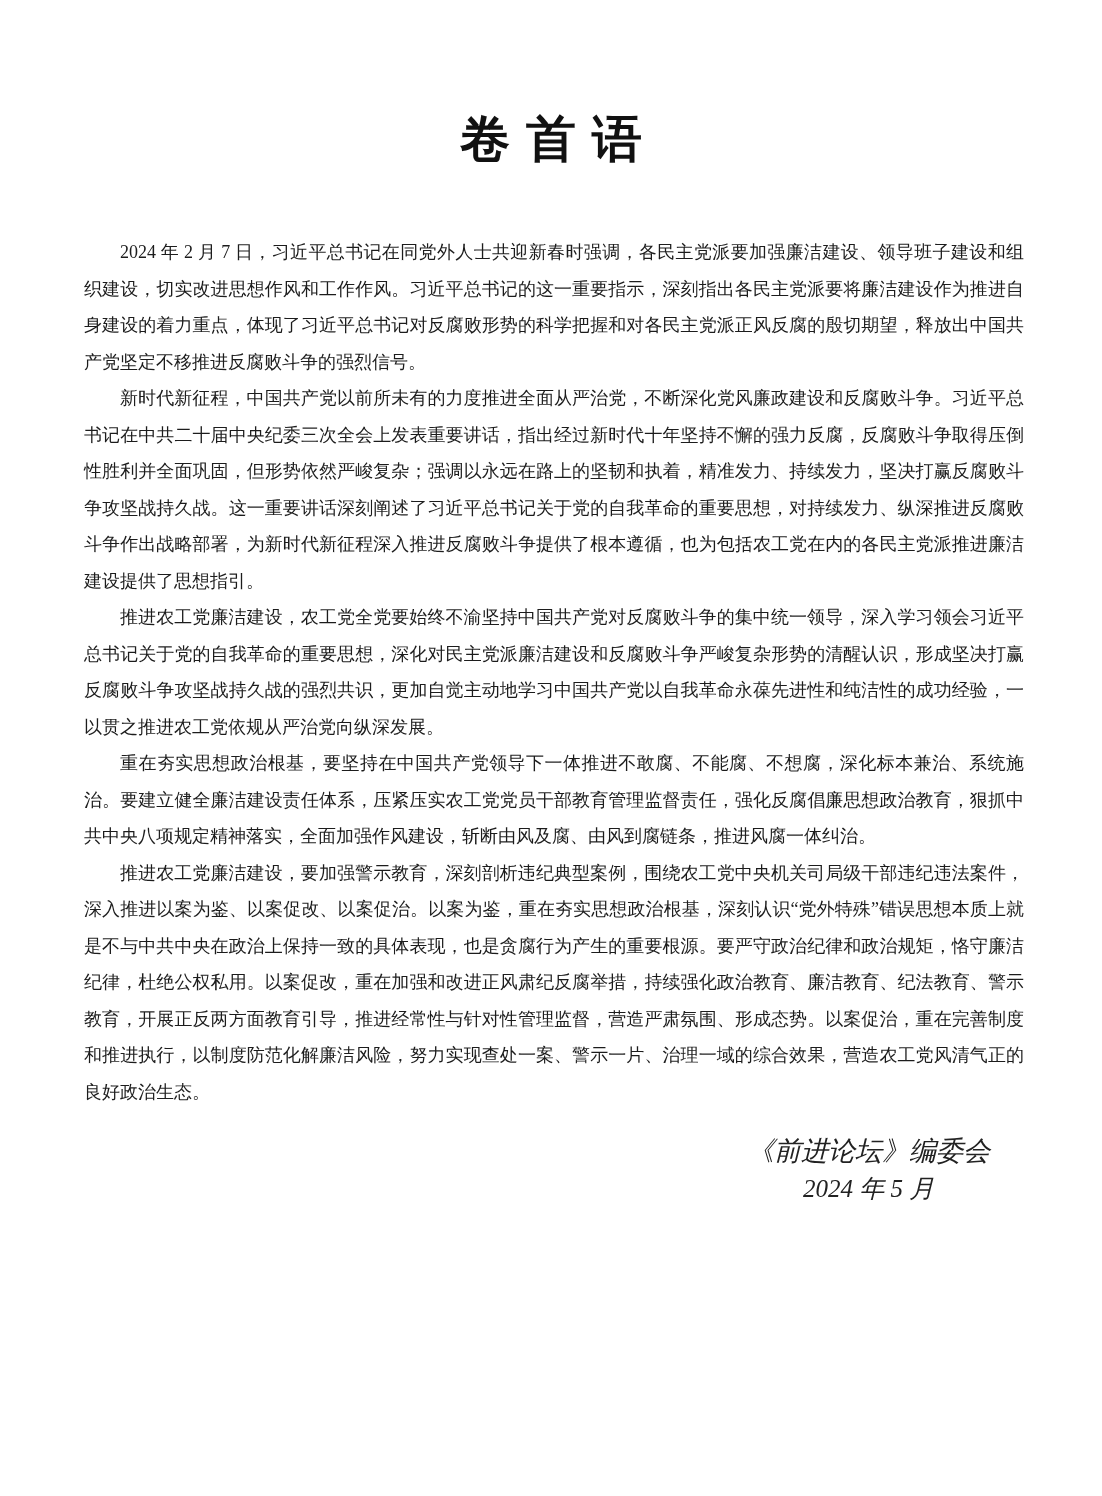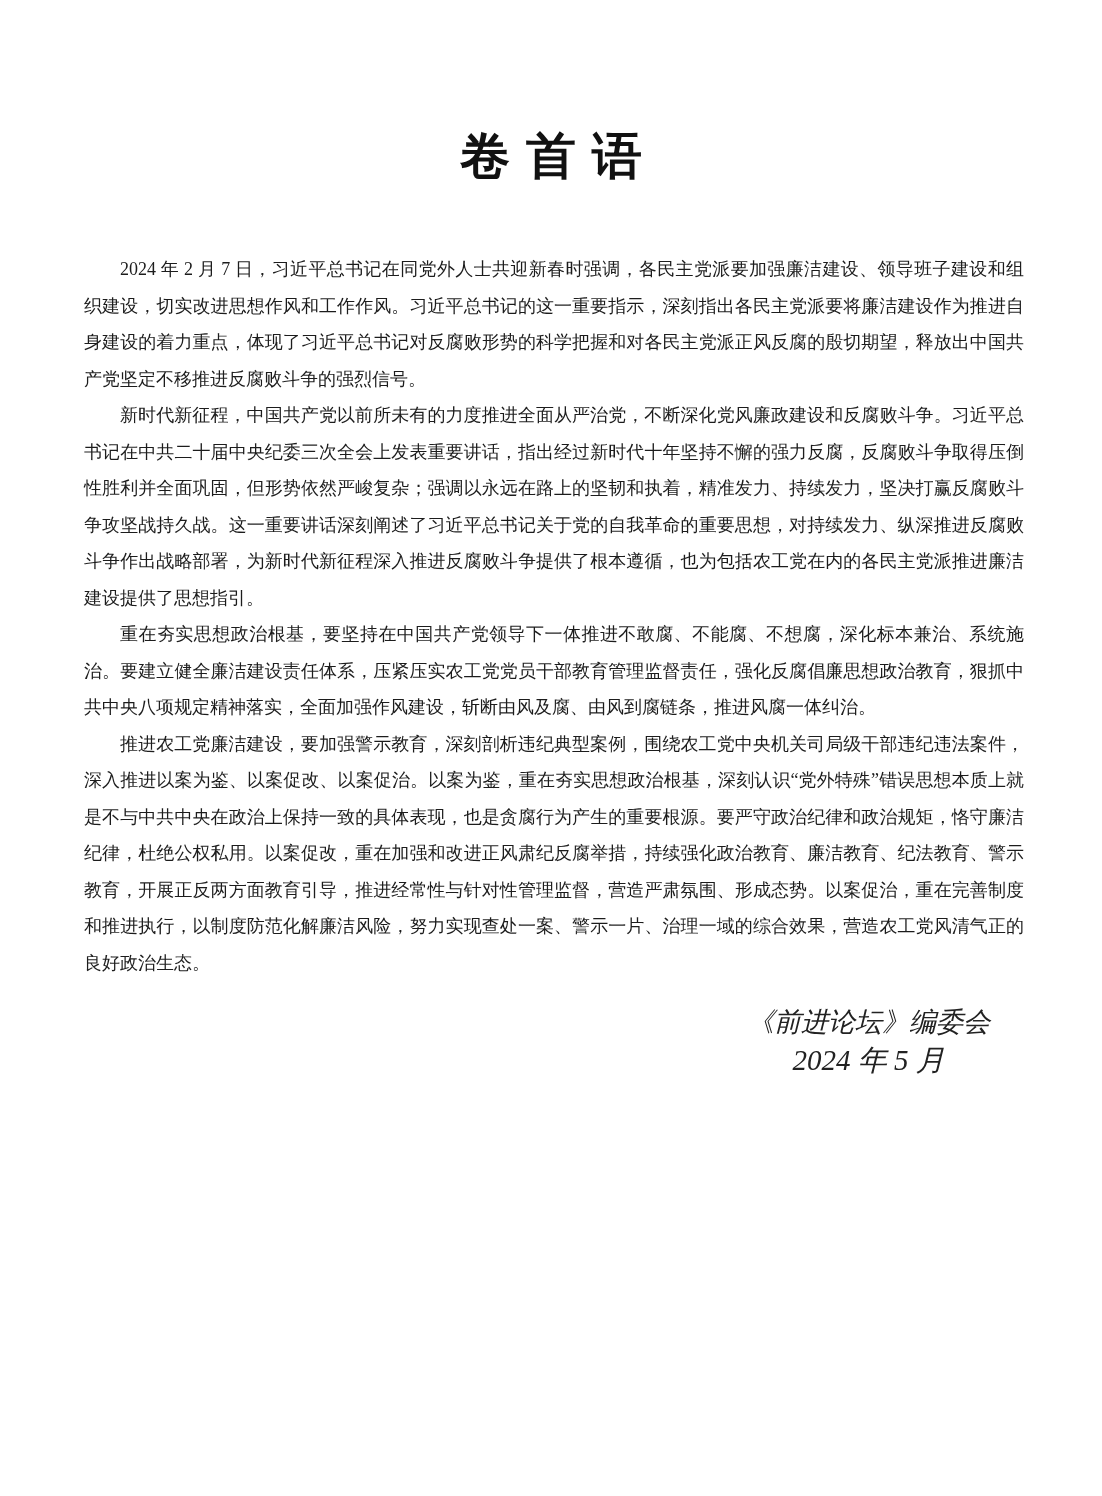--- a/index.html
+++ b/index.html
@@ -12,21 +12,21 @@
     width: 1102px;
     height: 1496px;
     margin: 0 auto;
     background: #ffffff;
     color: #1c1c1c;
     font-family: "Liberation Serif", "DejaVu Serif", serif;
     overflow: hidden;
     box-sizing: border-box;
   }
   .doc-title {
-    margin: 17px;
+    margin: 0;
     padding-top: 114px;
     text-align: center;
     font-size: 50px;
     line-height: 1.0;
     font-weight: 700;
     letter-spacing: 16px;
     text-indent: 16px; 
     color: #111111;
   }
   .doc-body {
@@ -51,36 +51,37 @@
     text-align: center;
   }
   .sig-line {
     font-size: 27px;
     line-height: 38px;
     font-style: italic;
     color: #222222;
     text-align: right;
   }
   .sig-date {
-    font-size: 29px;
+    font-size: 25px;
     line-height: 38px;
     font-style: italic;
     color: #222222;
   }
 </style>
 </head>
 <body>
 
 <div class="page">
 
   <h1 class="doc-title">卷首语</h1>
 
   <div class="doc-body">
     <p>2024 年 2 月 7 日，习近平总书记在同党外人士共迎新春时强调，各民主党派要加强廉洁建设、领导班子建设和组织建设，切实改进思想作风和工作作风。习近平总书记的这一重要指示，深刻指出各民主党派要将廉洁建设作为推进自身建设的着力重点，体现了习近平总书记对反腐败形势的科学把握和对各民主党派正风反腐的殷切期望，释放出中国共产党坚定不移推进反腐败斗争的强烈信号。</p>
     <p>新时代新征程，中国共产党以前所未有的力度推进全面从严治党，不断深化党风廉政建设和反腐败斗争。习近平总书记在中共二十届中央纪委三次全会上发表重要讲话，指出经过新时代十年坚持不懈的强力反腐，反腐败斗争取得压倒性胜利并全面巩固，但形势依然严峻复杂；强调以永远在路上的坚韧和执着，精准发力、持续发力，坚决打赢反腐败斗争攻坚战持久战。这一重要讲话深刻阐述了习近平总书记关于党的自我革命的重要思想，对持续发力、纵深推进反腐败斗争作出战略部署，为新时代新征程深入推进反腐败斗争提供了根本遵循，也为包括农工党在内的各民主党派推进廉洁建设提供了思想指引。</p>
+    <p>推进农工党廉洁建设，农工党全党要始终不渝坚持中国共产党对反腐败斗争的集中统一领导，深入学习领会习近平总书记关于党的自我革命的重要思想，深化对民主党派廉洁建设和反腐败斗争严峻复杂形势的清醒认识，形成坚决打赢反腐败斗争攻坚战持久战的强烈共识，更加自觉主动地学习中国共产党以自我革命永葆先进性和纯洁性的成功经验，一以贯之推进农工党依规从严治党向纵深发展。</p>
     <p>重在夯实思想政治根基，要坚持在中国共产党领导下一体推进不敢腐、不能腐、不想腐，深化标本兼治、系统施治。要建立健全廉洁建设责任体系，压紧压实农工党党员干部教育管理监督责任，强化反腐倡廉思想政治教育，狠抓中共中央八项规定精神落实，全面加强作风建设，斩断由风及腐、由风到腐链条，推进风腐一体纠治。</p>
     <p>推进农工党廉洁建设，要加强警示教育，深刻剖析违纪典型案例，围绕农工党中央机关司局级干部违纪违法案件，深入推进以案为鉴、以案促改、以案促治。以案为鉴，重在夯实思想政治根基，深刻认识“党外特殊”错误思想本质上就是不与中共中央在政治上保持一致的具体表现，也是贪腐行为产生的重要根源。要严守政治纪律和政治规矩，恪守廉洁纪律，杜绝公权私用。以案促改，重在加强和改进正风肃纪反腐举措，持续强化政治教育、廉洁教育、纪法教育、警示教育，开展正反两方面教育引导，推进经常性与针对性管理监督，营造严肃氛围、形成态势。以案促治，重在完善制度和推进执行，以制度防范化解廉洁风险，努力实现查处一案、警示一片、治理一域的综合效果，营造农工党风清气正的良好政治生态。</p>
   </div>
 
   <div class="signature-block">
     <div class="sig-inner">
       <div class="sig-line">《前进论坛》编委会</div>
       <div class="sig-date">2024 年 5 月</div>
     </div>
   </div>

